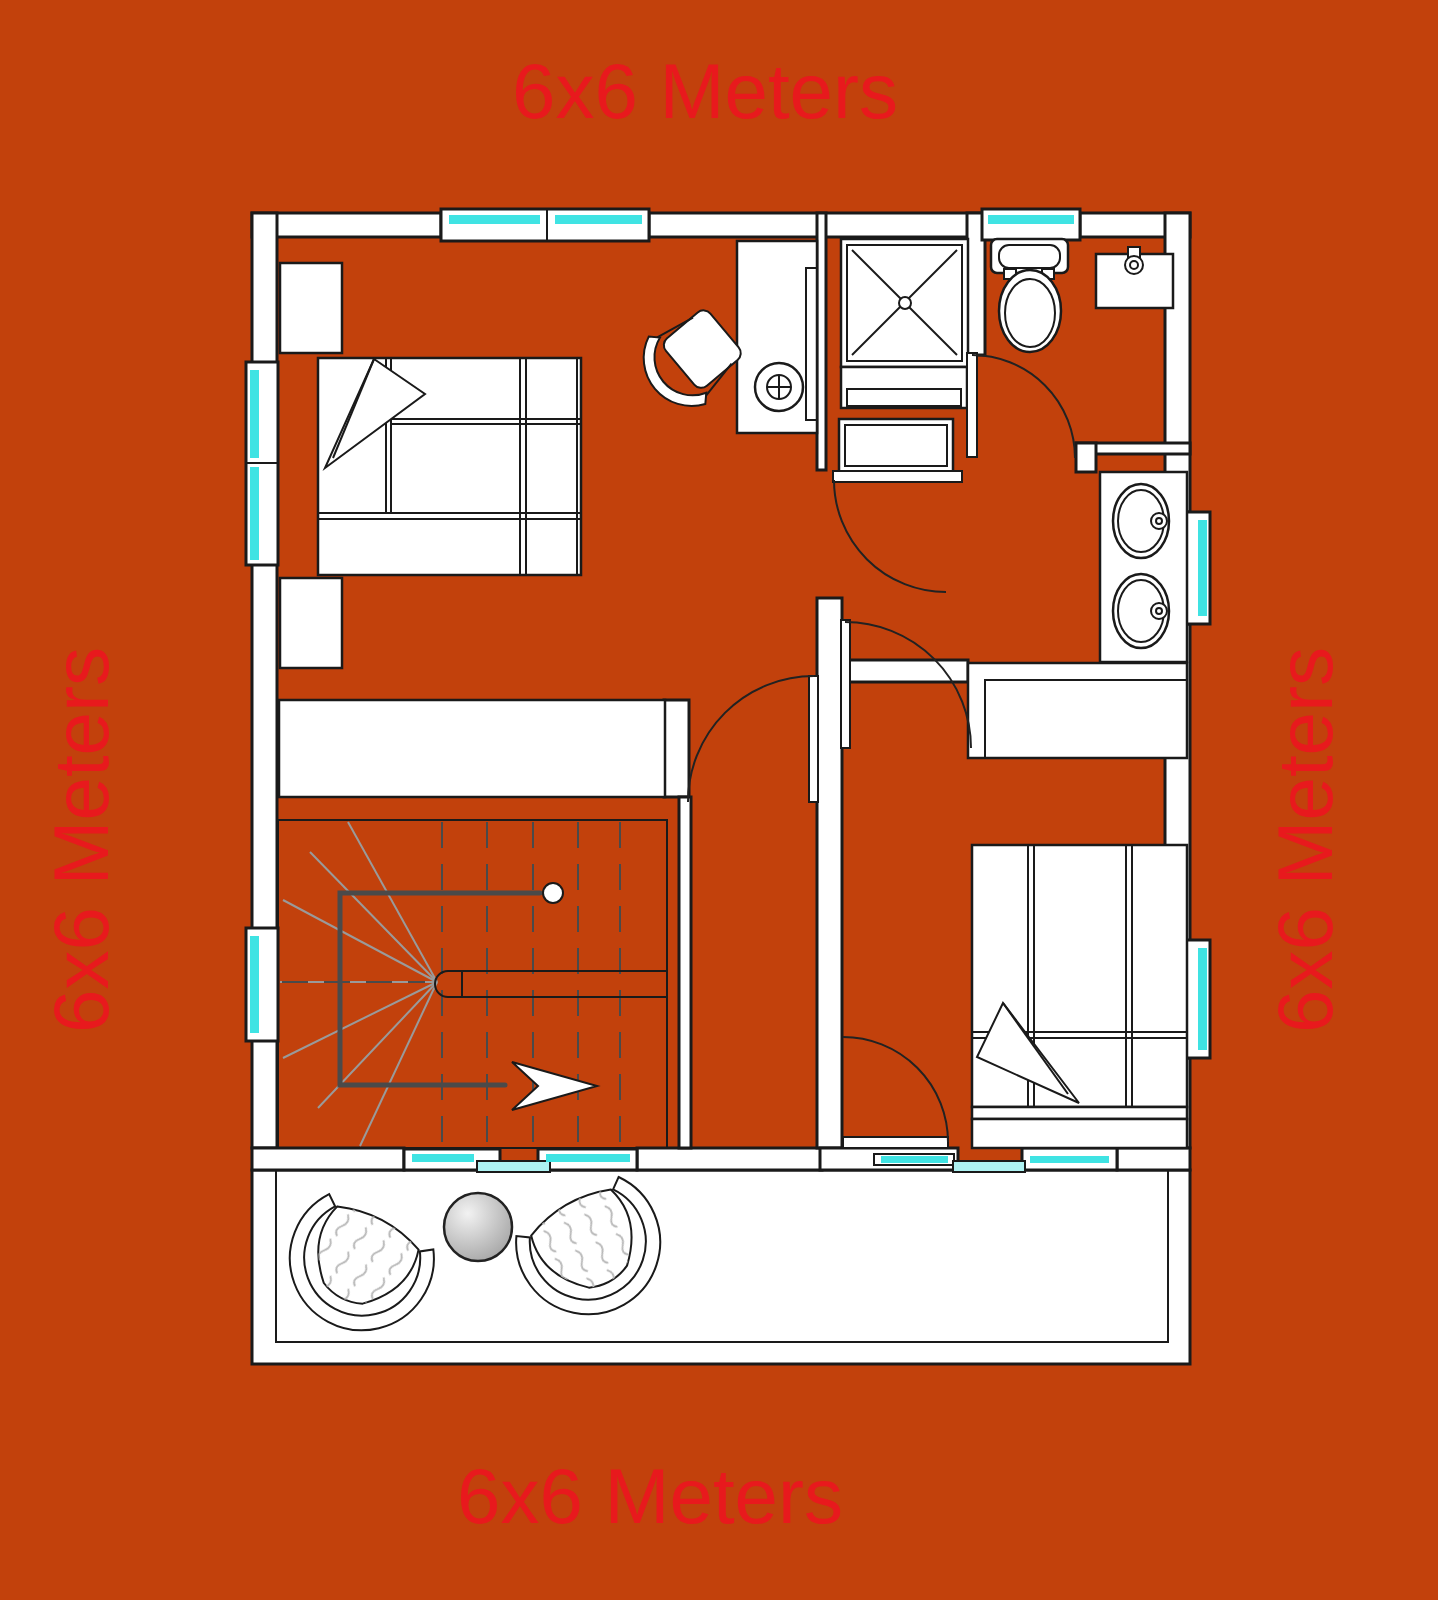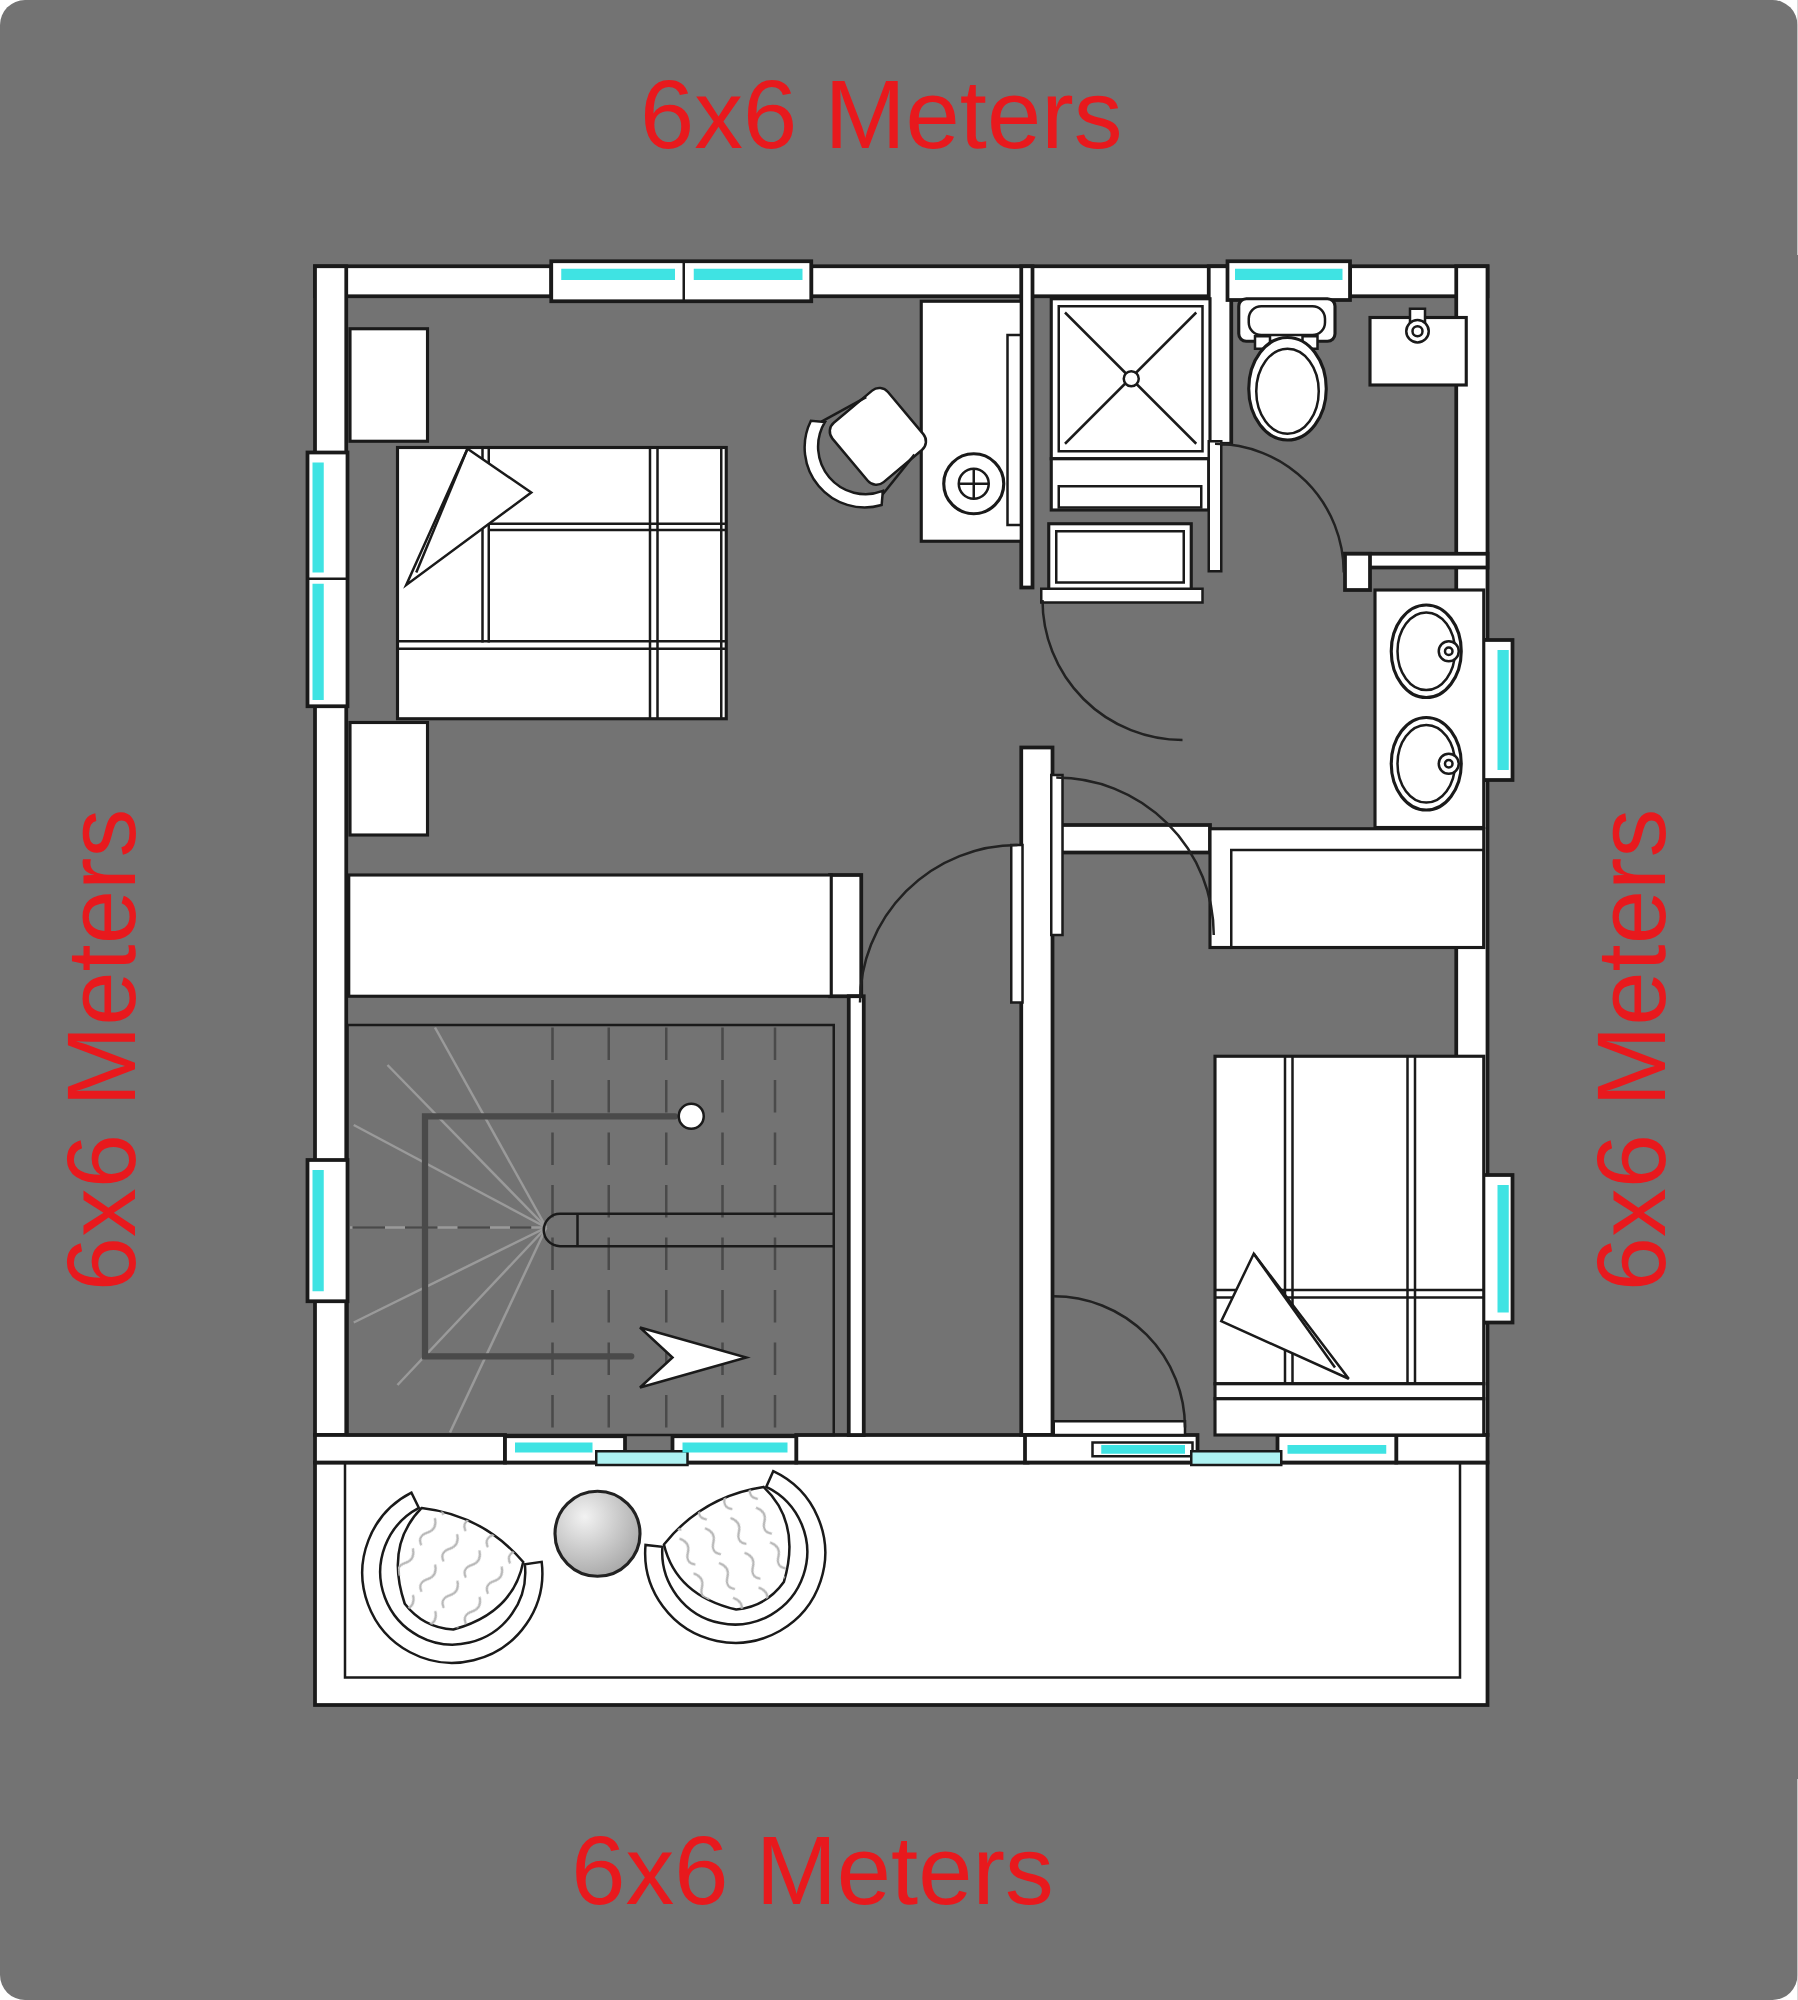--- a/index.html
+++ b/index.html
@@ -1,20 +1,20 @@
 <!DOCTYPE html>
 <html style="--label-red: #e8191d; --window-cyan: #3fe3e3; --window-cyan-light: #aef2f2; --line: #1a1a1a; --furniture-gray: #b8b8b8; --table-gray: #9e9e9e;"><head>
 <meta charset="utf-8">
 <style>
   :root{
     --label-red:#e8191d; --window-cyan:#3fe3e3; --window-cyan-light:#aef2f2;
     --line:#1a1a1a; --furniture-gray:#b8b8b8; --table-gray:#9e9e9e;
   }
   html,body{margin:0;padding:0;background:#fff;}
-  .canvas{position:relative;width:1438px;height:1600px;background:#737373;overflow:hidden;border-radius:20px;}
+  .canvas{position:relative;width:1438px;height:1600px;background:#c2410c;overflow:hidden;}
   svg{display:block;}
   .wall{fill:#fff;stroke:var(--line);stroke-width:3;}
   .thin{fill:none;stroke:var(--line);stroke-width:2;}
   .thinw{fill:#fff;stroke:var(--line);stroke-width:2;}
   .furn{fill:#fff;stroke:var(--line);stroke-width:2.5;}
   .glass{fill:var(--window-cyan);stroke:none;}
   .glass2{fill:var(--window-cyan-light);stroke:var(--line);stroke-width:2;}
   .arc{fill:none;stroke:#222;stroke-width:2;}
   .fan{stroke:#9a9a9a;stroke-width:2;fill:none;}
   .dash{stroke:#4a4a4a;stroke-width:2;stroke-dasharray:26 16;fill:none;}

